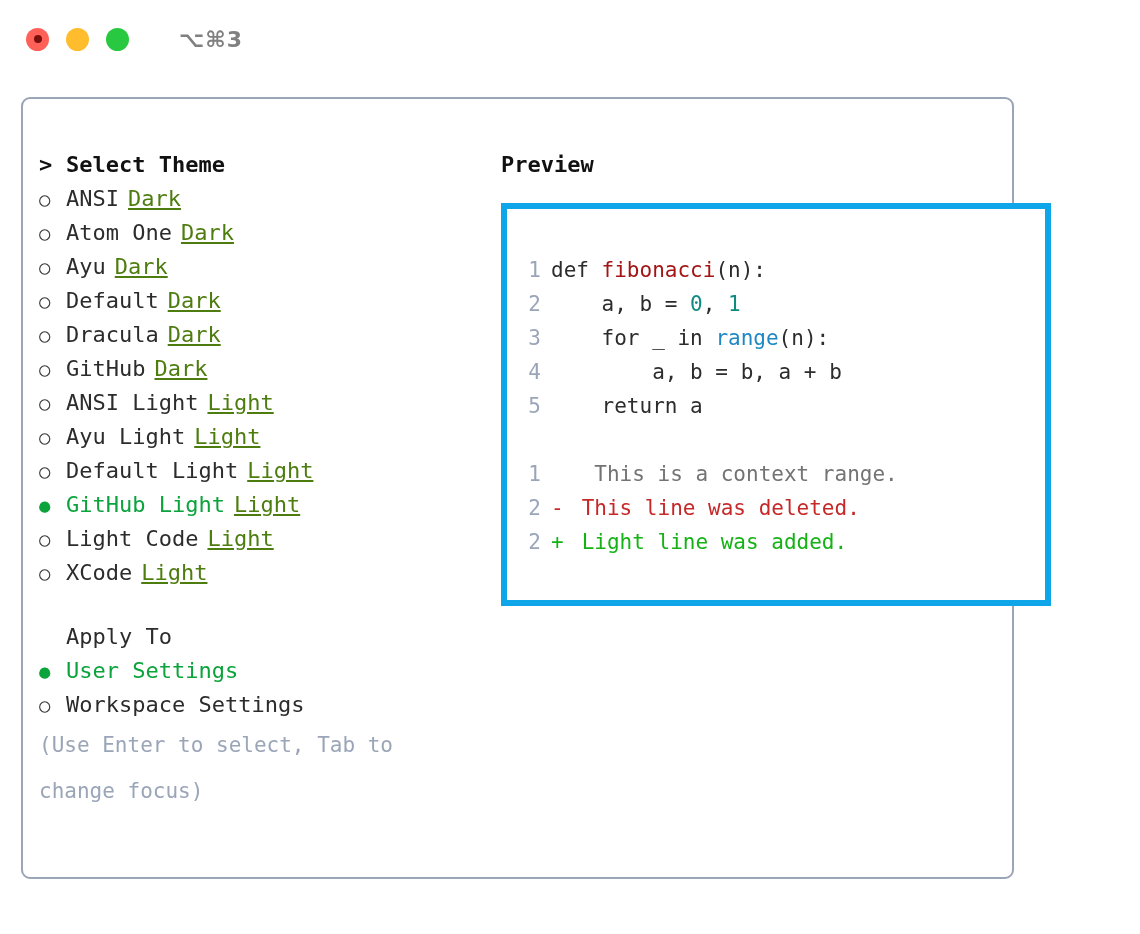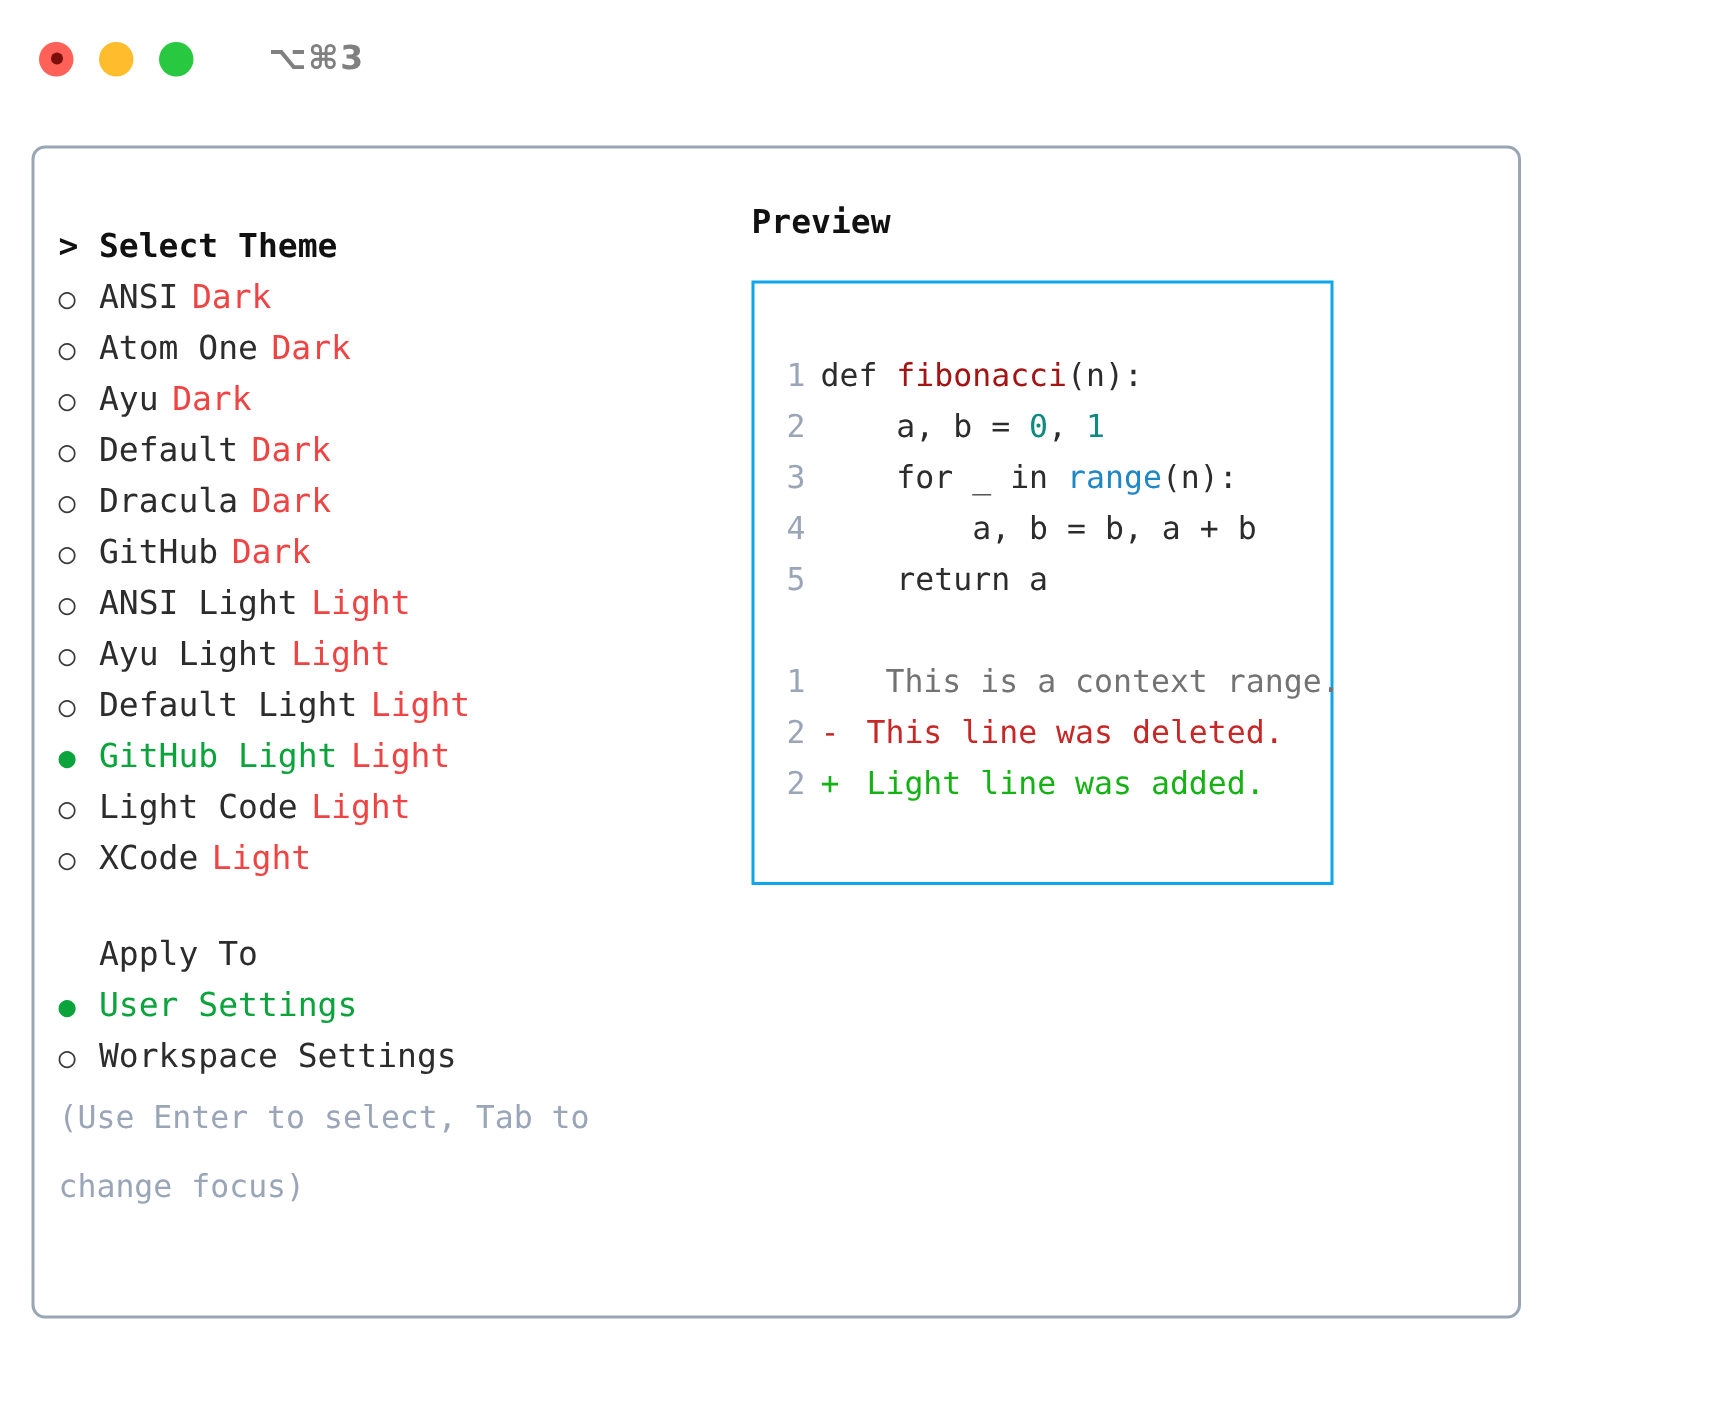--- a/index.html
+++ b/index.html
@@ -134,51 +134,52 @@
   }
   .marker-on { color: #0ba33c; }
 
   .item-label {
     color: #2c2c2c;
   }
   .item-label.selected {
     color: #0ba33c;
   }
   .item-badge {
-    color: #ef4444;
+    color: #4d7c0f;
     margin-left: 9px;
+    text-decoration: underline;
   }
   .spacer-md { height: 30px; }
 
   .hint {
     font-size: 21px;
     line-height: 46px;
     color: #9aa5b8;
     width: 410px;
   }
 
   
   .right-col {
     position: absolute;
     left: 478px;
-    top: 33px;
+    top: 49px;
     width: 490px;
   }
   .preview-head {
     font-size: 22px;
     font-weight: 700;
     color: #111111;
     height: 34px;
     line-height: 34px;
   }
   .preview-box {
     margin-top: 21px;
-    width: 388px;
+    width: 550px;
     height: 403px;
-    border: 2px solid #0ea5e9;
+    border: 6px solid #0ea5e9;
     box-sizing: border-box;
     background: #ffffff;
     position: relative;
   }
   .code-area {
     position: absolute;
     left: 12px;
     top: 44px;
     right: 6px;
   }

